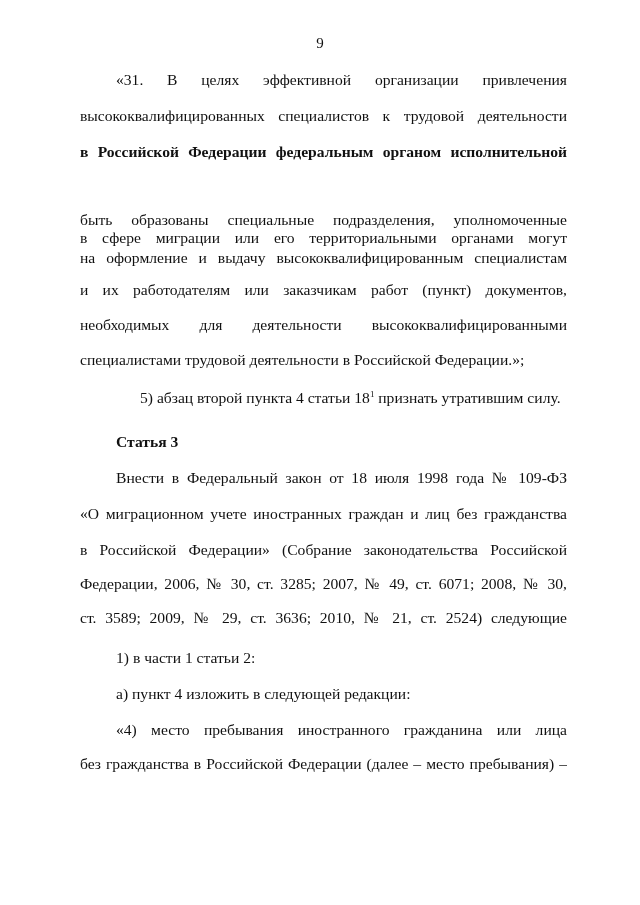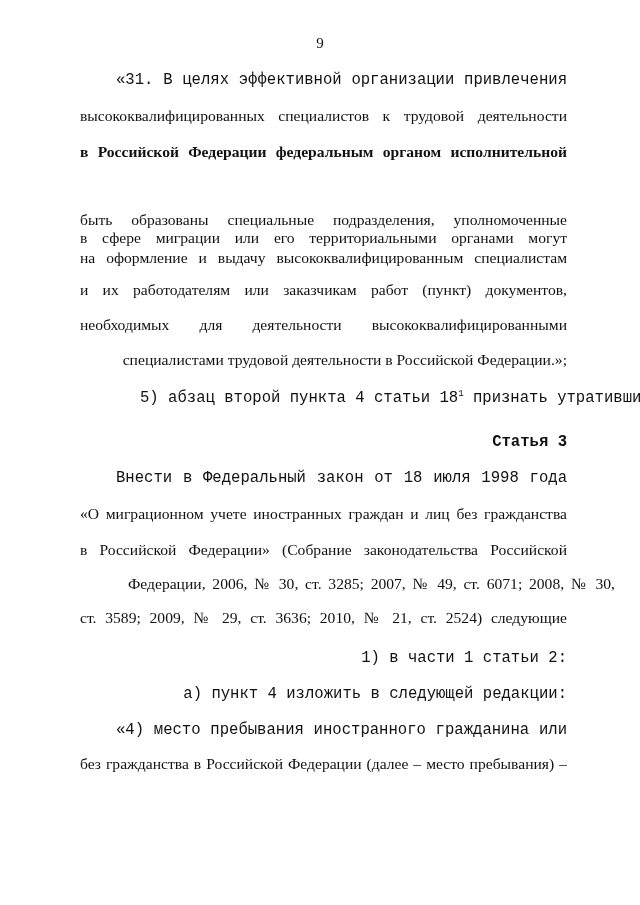--- a/index.html
+++ b/index.html
@@ -24,33 +24,31 @@
       font-size: 15px;
       line-height: 18px;
     }
     .line {
       position: absolute;
       left: 80px;
       width: 487px;
       font-size: 15.6px;
       line-height: 20px;
       white-space: nowrap;
-      text-align: right;
     }
     .justify {
       text-align: justify;
       text-align-last: justify;
       white-space: normal;
       height: 20px;
       overflow: hidden;
     }
     .indent {
       left: 116px;
       width: 451px;
-      font-family: Liberation Mono, monospace;
     }
     .bold {
       font-weight: bold;
     }
     sup {
       font-size: 9px;
       line-height: 0;
       vertical-align: 6px;
     }
   </style>
@@ -76,21 +74,21 @@
   <div class="line indent" style="top:388px;margin-left:24px;">
     <span>5) абзац второй пункта 4 статьи 18</span><sup>1</sup><span> признать утратившим силу.</span>
   </div>
 
   <div class="line indent bold" style="top:432px;">Статья 3</div>
 
   <div>
     <div class="line justify indent" style="top:468px;">Внести  в  Федеральный  закон  от  18  июля  1998  года  № 109-ФЗ</div>
     <div class="line justify" style="top:504px;">«О  миграционном  учете  иностранных  граждан  и  лиц  без  гражданства</div>
     <div class="line justify" style="top:540px;">в  Российской  Федерации»  (Собрание  законодательства  Российской</div>
-    <div class="line justify" style="top:574px;margin-left:48px;">Федерации,  2006,  №  30,  ст.  3285;  2007,  №  49,  ст.  6071;  2008,  №  30,</div>
+    <div class="line justify" style="top:574px;">Федерации,  2006,  №  30,  ст.  3285;  2007,  №  49,  ст.  6071;  2008,  №  30,</div>
     <div class="line justify" style="top:608px;">ст. 3589; 2009, № 29, ст. 3636; 2010, № 21, ст. 2524) следующие изменения:</div>
   </div>
 
   <div class="line indent" style="top:648px;">1) в части 1 статьи 2:</div>
 
   <div class="line indent" style="top:684px;">а) пункт 4 изложить в следующей редакции:</div>
 
   <div>
     <div class="line justify indent" style="top:720px;">«4)  место  пребывания  иностранного  гражданина  или  лица</div>
     <div class="line justify" style="top:754px;">без гражданства в Российской Федерации (далее – место пребывания) –</div>

